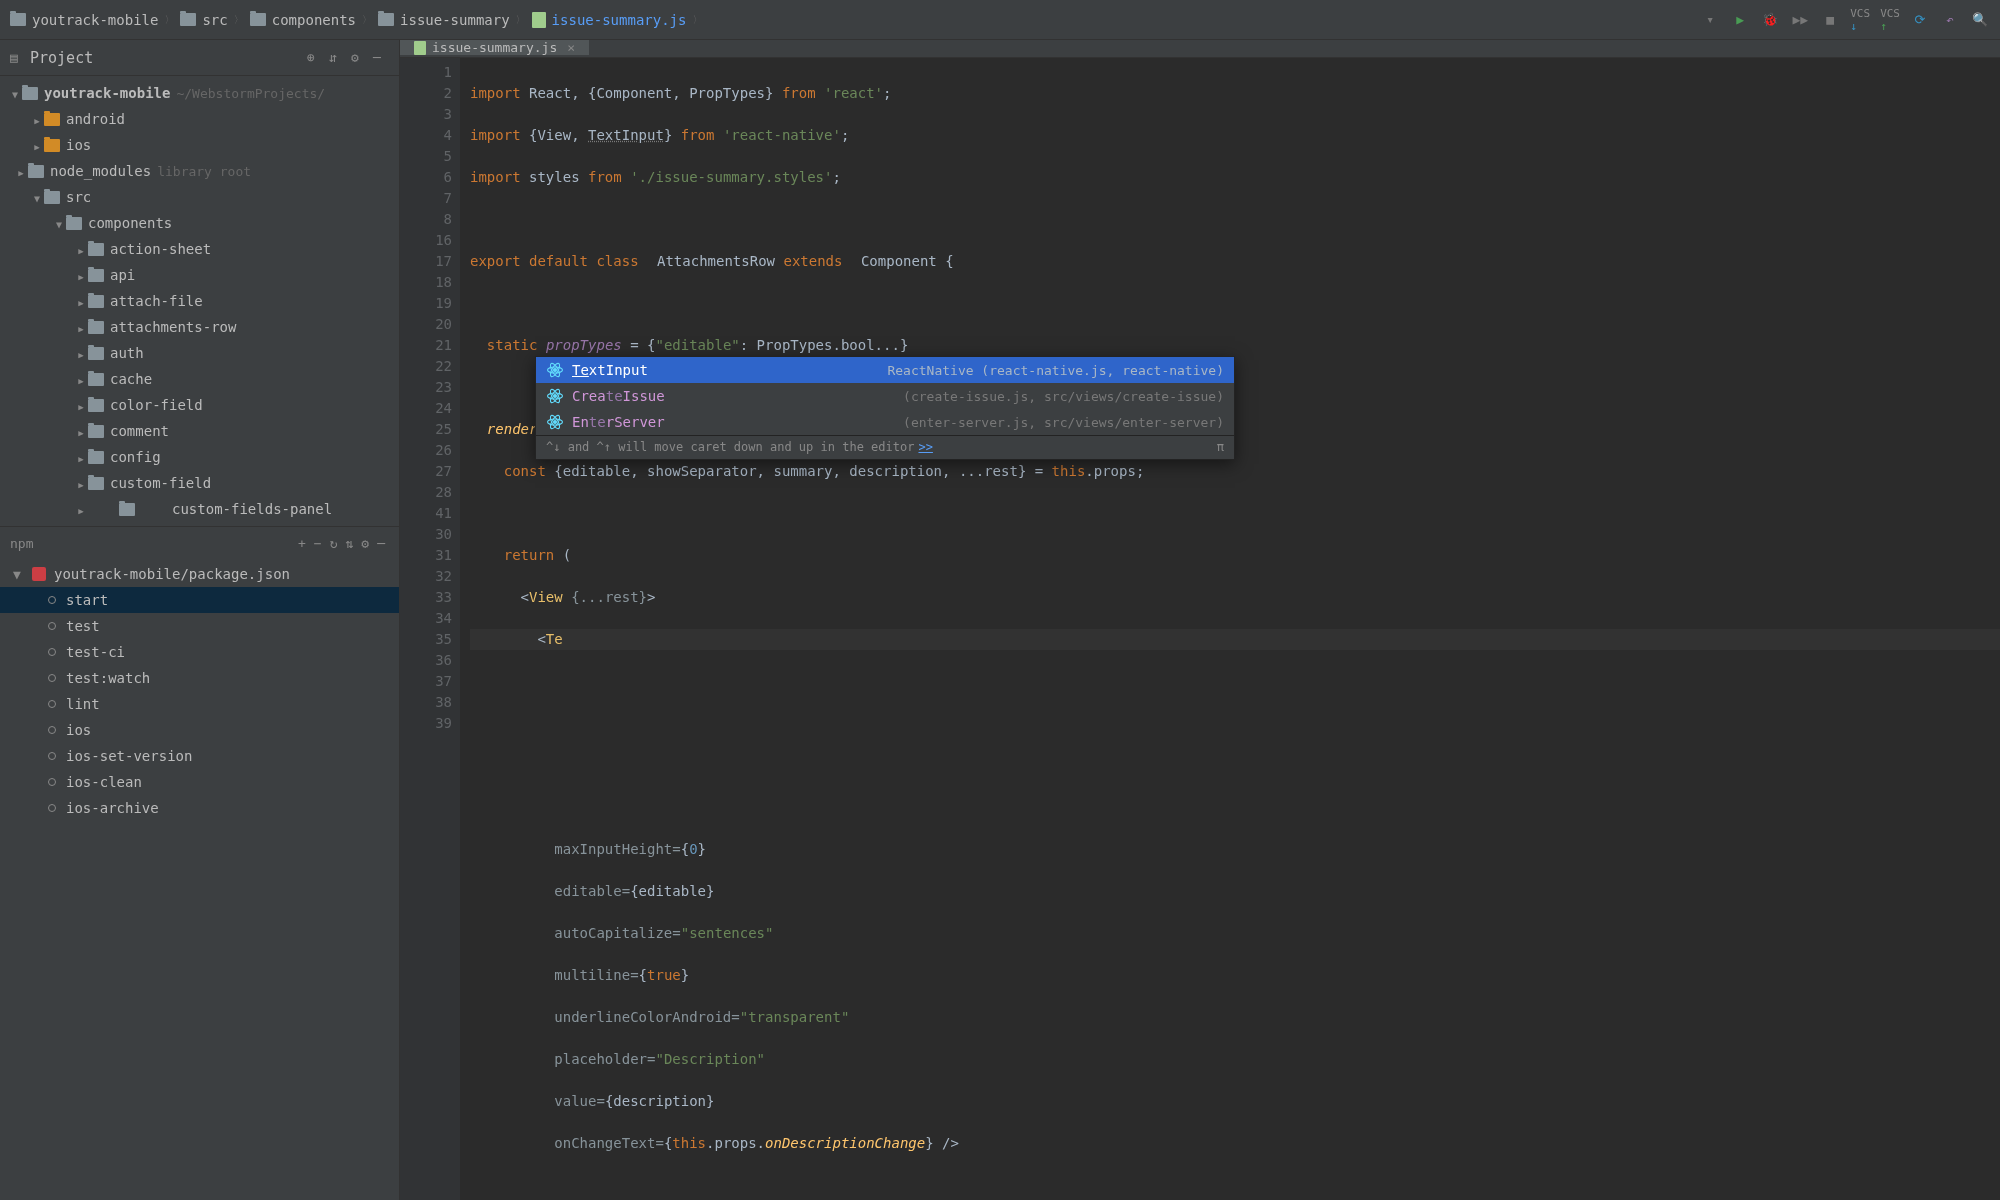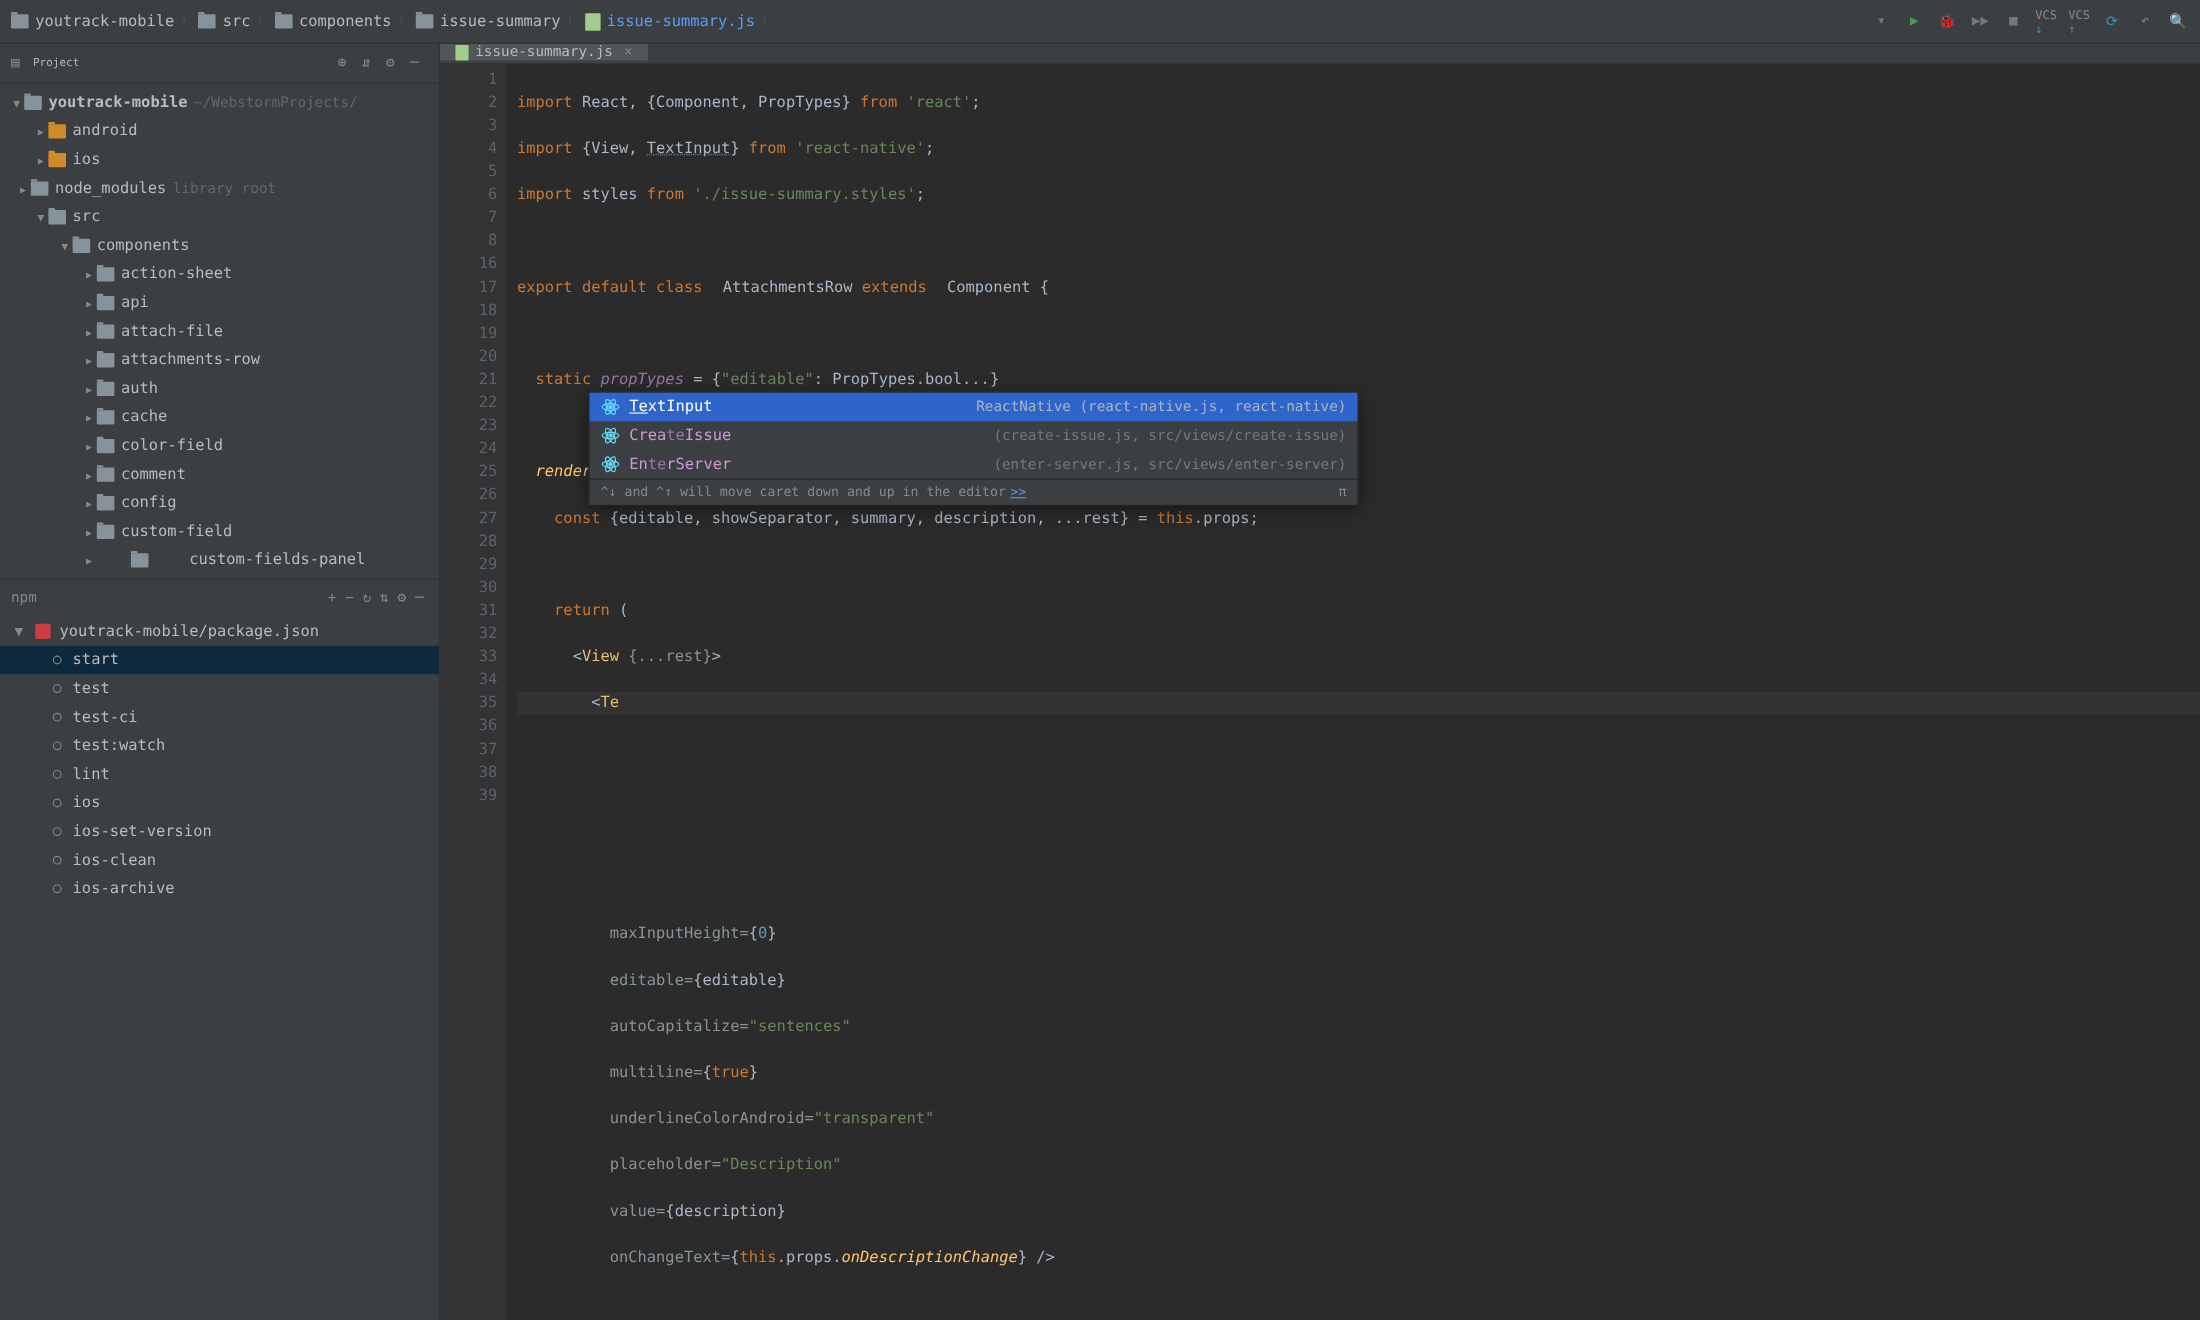--- a/index.html
+++ b/index.html
@@ -14,21 +14,21 @@
 .file-ic{width:14px;height:16px;background:#a0cc8c;border-radius:1px;display:inline-block;}
 .toolbar-right{display:flex;align-items:center;gap:10px;}
 .tb-btn{width:20px;height:20px;display:flex;align-items:center;justify-content:center;color:#777;cursor:pointer;}
 .tb-btn.play{color:#499c54;}
 .vcs{color:#888;font-size:11px;}
 .vcs .grn{color:#499c54;}
 .vcs .blu{color:#3592c4;}
 .main{flex:1;display:flex;overflow:hidden;}
 .sidebar{width:400px;background:#3c3f41;border-right:1px solid #323232;display:flex;flex-direction:column;}
 .project-hdr{display:flex;align-items:center;height:36px;padding:0 10px;border-bottom:1px solid #323232;}
-.project-hdr .title{color:#bbbbbb;font-size:10px;flex:1;}
+.project-hdr .title{color:#bbbbbb;font-size:15px;flex:1;}
 .project-hdr .ic{width:16px;height:16px;color:#888;margin-left:6px;cursor:pointer;}
 .tree{flex:0 0 auto;overflow:visible;padding:4px 0;}
 .tree-item{display:flex;align-items:center;height:26px;padding-left:10px;cursor:pointer;white-space:nowrap;}
 .tree-item .arrow{width:14px;text-align:center;color:#888;}
 .tree-item .arrow.down::before{content:"▼";font-size:10px;}
 .tree-item .arrow.right::before{content:"▶";font-size:9px;}
 .tree-item .ic{width:16px;margin-right:6px;}
 .tree-item .name{color:#bbbbbb;font-size:14px;}
 .tree-item .hint{color:#666;margin-left:6px;}
 .folder-orange{width:16px;height:13px;background:#d28b26;border-radius:1px;position:relative;display:inline-block;}
@@ -313,21 +313,21 @@
             <div class="ln">19</div>
             <div class="ln">20</div>
             <div class="ln">21</div>
             <div class="ln">22</div>
             <div class="ln">23</div>
             <div class="ln">24</div>
             <div class="ln">25</div>
             <div class="ln">26</div>
             <div class="ln">27</div>
             <div class="ln">28</div>
-            <div class="ln">29</div>
+            <div class="ln">41</div>
             <div class="ln">30</div>
             <div class="ln">31</div>
             <div class="ln">32</div>
             <div class="ln">33</div>
             <div class="ln">34</div>
             <div class="ln">35</div>
             <div class="ln">36</div>
             <div class="ln">37</div>
             <div class="ln">38</div>
             <div class="ln">39</div>

